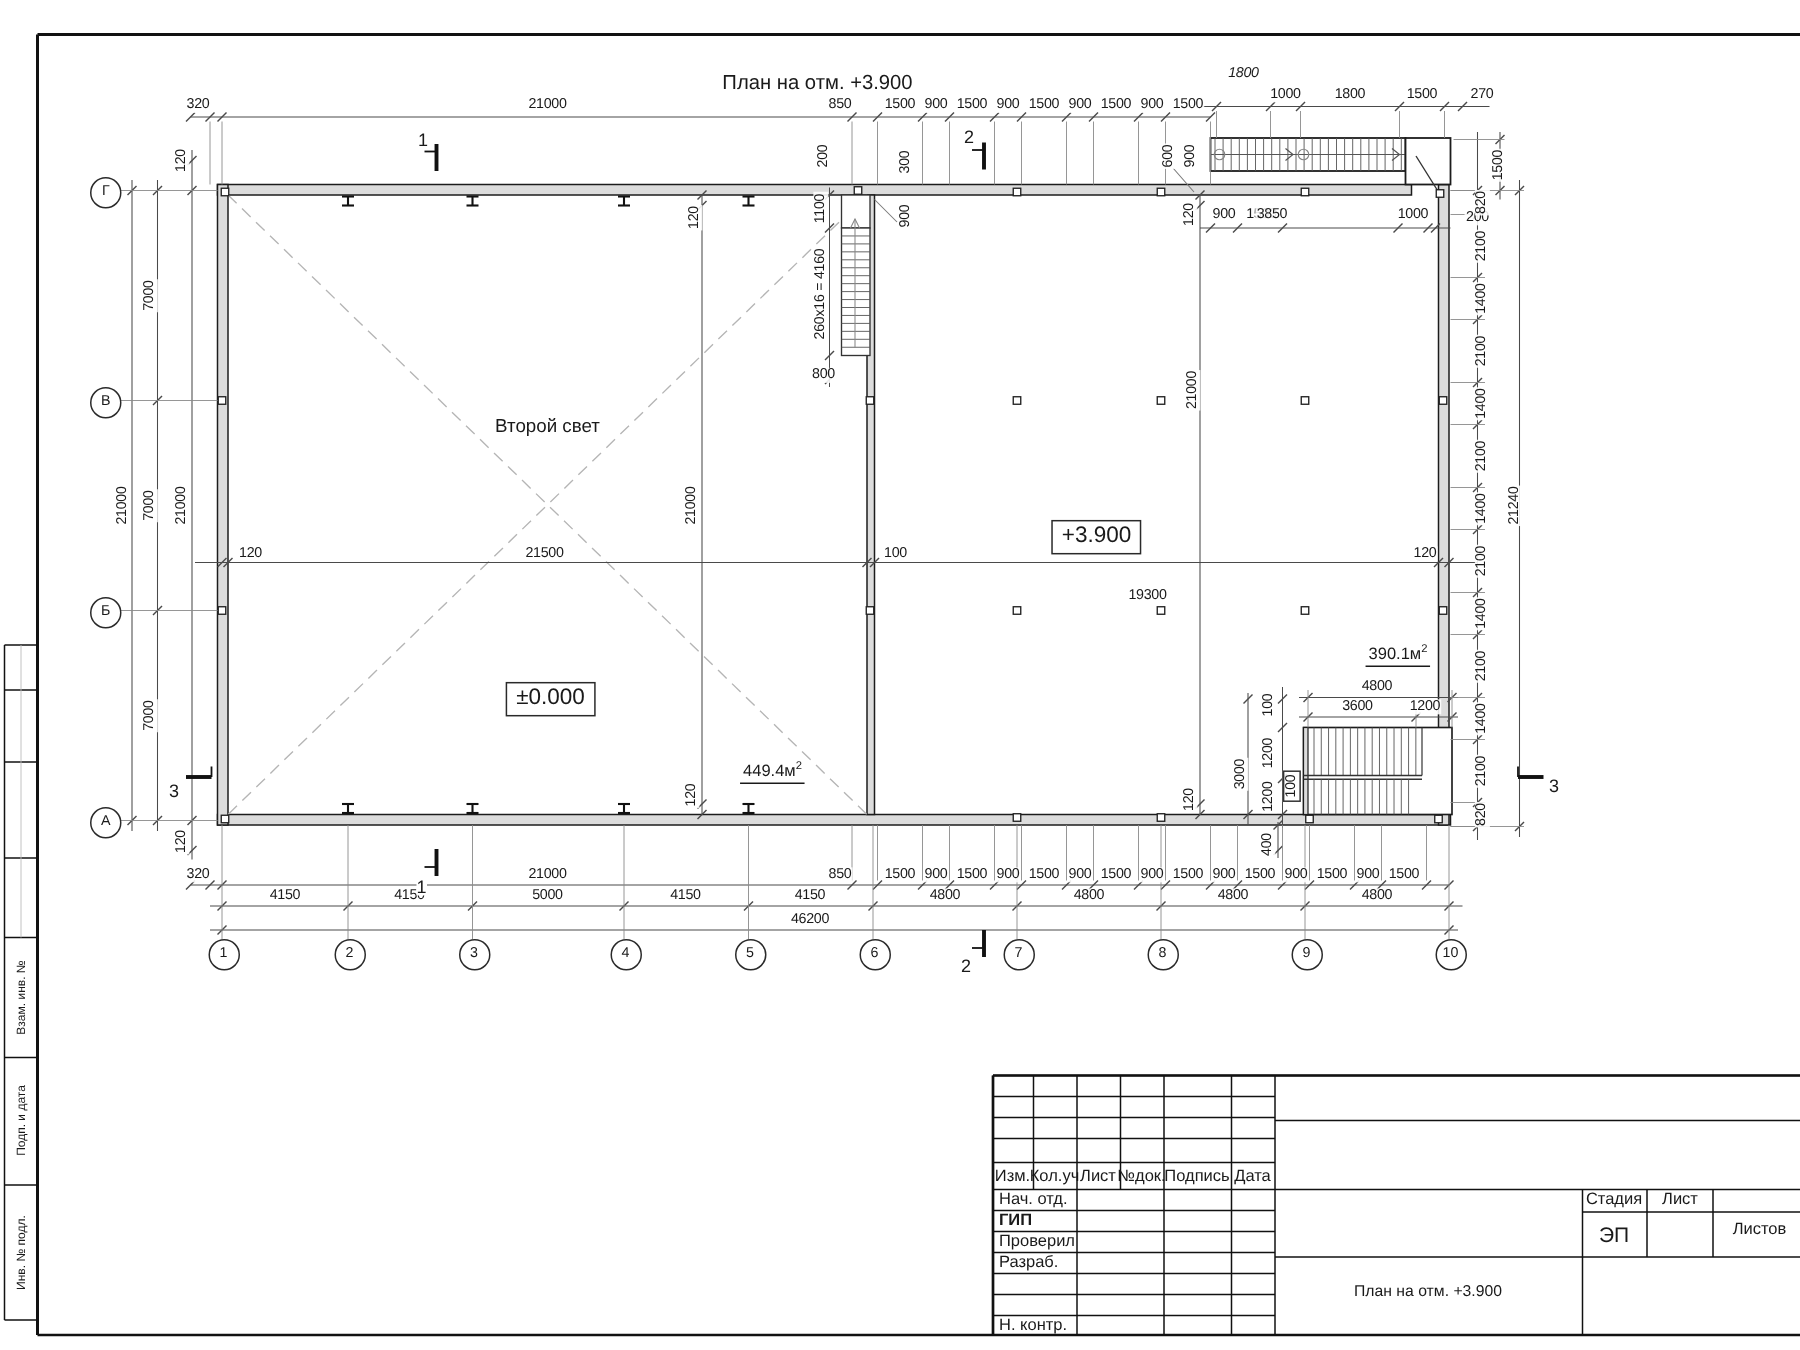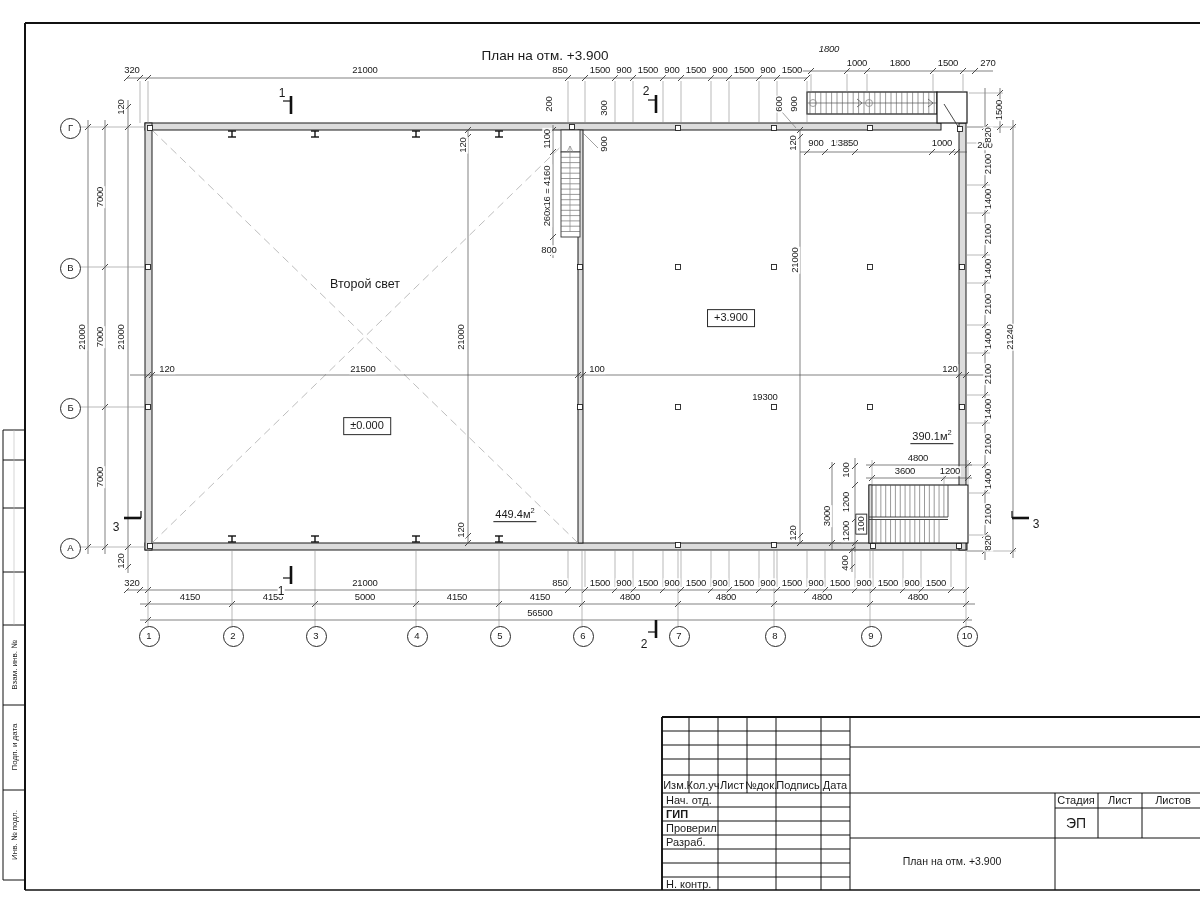--- a/index.html
+++ b/index.html
@@ -7,22 +7,22 @@
          font-family:"Liberation Sans",sans-serif;color:#1a1a1a;}
   svg{position:absolute;left:0;top:0;}
   .lab{position:absolute;font-size:9.5px;letter-spacing:-0.2px;white-space:nowrap;
        transform:translate(-50%,-50%);background:rgba(255,255,255,.88);padding:0 1px;line-height:1;}
   .lab.rot{transform:translate(-50%,-50%) rotate(-90deg);}
   .lab.boxed{border:0.8px solid #333;padding:0 2px;}
   .seclab{position:absolute;font-size:12px;transform:translate(-50%,-50%);line-height:1;background:#fff;}
   .bubble{position:absolute;width:19px;height:19px;border:1px solid #2a2a2a;border-radius:50%;
           background:#fff;font-size:9.5px;text-align:center;line-height:18px;}
   .room{position:absolute;font-size:12.5px;transform:translate(-50%,-50%);white-space:nowrap;background:#fff;}
-  .lvl{position:absolute;font-size:11px;border:0.9px solid #2a2a2a;background:#fff;
-       padding:1px 6px;transform:translate(-50%,-50%);white-space:nowrap;line-height:1.25;}
+  .lvl{position:absolute;font-size:15px;border:0.9px solid #2a2a2a;background:#fff;
+       padding:1px 6px;transform:translate(-50%,-50%);white-space:nowrap;line-height:1.25;margin-top:40px;}
   .area{position:absolute;font-size:11px;transform:translate(-50%,-50%);white-space:nowrap;
         border-bottom:1px solid #1a1a1a;background:#fff;padding:0 2px 1px;}
   .area sup{font-size:7.5px;}
   .ttl{position:absolute;font-size:13.5px;transform:translate(-50%,-50%);white-space:nowrap;}
   .tbt{position:absolute;font-size:11px;transform:translate(-50%,-50%);white-space:nowrap;line-height:1;}
   .tbt.left{transform:translate(0,-50%);}
   .tbt.big{font-size:14px;}
   .tbt.doc{font-size:10.5px;}
   .stampt{position:absolute;font-size:8px;transform:translate(-50%,-50%) rotate(-90deg);white-space:nowrap;}
 </style>
@@ -528,21 +528,21 @@
       <div class="lab" style="left: 936px; top: 583px;">1500</div>
       <div class="lab" style="left: 190px; top: 597px;">4150</div>
       <div class="lab" style="left: 273px; top: 597px;">4150</div>
       <div class="lab" style="left: 365px; top: 597px;">5000</div>
       <div class="lab" style="left: 457px; top: 597px;">4150</div>
       <div class="lab" style="left: 540px; top: 597px;">4150</div>
       <div class="lab" style="left: 630px; top: 597px;">4800</div>
       <div class="lab" style="left: 726px; top: 597px;">4800</div>
       <div class="lab" style="left: 822px; top: 597px;">4800</div>
       <div class="lab" style="left: 918px; top: 597px;">4800</div>
-      <div class="lab" style="left: 540px; top: 613px;">56500</div>
+      <div class="lab" style="left: 540px; top: 613px;">46200</div>
       <div class="seclab" style="left: 282px; top: 93px;">1</div>
       <div class="seclab" style="left: 281px; top: 591px;">1</div>
       <div class="seclab" style="left: 646px; top: 91px;">2</div>
       <div class="seclab" style="left: 644px; top: 644px;">2</div>
       <div class="seclab" style="left: 116px; top: 527px;">3</div>
       <div class="seclab" style="left: 1036px; top: 524px;">3</div>
       <div class="room" style="left: 365px; top: 284px;">Второй свет</div>
       <div class="lvl" style="left: 367px; top: 426px;">±0.000</div>
       <div class="lvl" style="left: 731px; top: 318px;">+3.900</div>
       <div class="area" style="left: 515px; top: 514px;">449.4м<sup>2</sup></div>
@@ -572,17 +572,17 @@
       <div class="tbt" style="left: 761px; top: 785px;">№док.</div>
       <div class="tbt" style="left: 798px; top: 785px;">Подпись</div>
       <div class="tbt" style="left: 835px; top: 785px;">Дата</div>
       <div class="tbt left" style="left: 666px; top: 800px;">Нач. отд.</div>
       <div class="tbt left" style="left: 666px; top: 814px; font-weight: bold;">ГИП</div>
       <div class="tbt left" style="left: 666px; top: 828px;">Проверил</div>
       <div class="tbt left" style="left: 666px; top: 842px;">Разраб.</div>
       <div class="tbt left" style="left: 666px; top: 884px;">Н. контр.</div>
       <div class="tbt" style="left: 1076px; top: 800px;">Стадия</div>
       <div class="tbt" style="left: 1120px; top: 800px;">Лист</div>
-      <div class="tbt" style="left: 1173px; top: 800px;">Листов</div>
+      <div class="tbt" style="left: 1173px; top: 820px;">Листов</div>
       <div class="tbt big" style="left: 1076px; top: 823px;">ЭП</div>
       <div class="tbt doc" style="left: 952px; top: 861px;">План на отм. +3.900</div>
     </div>
 </div>
 
 </body></html>

